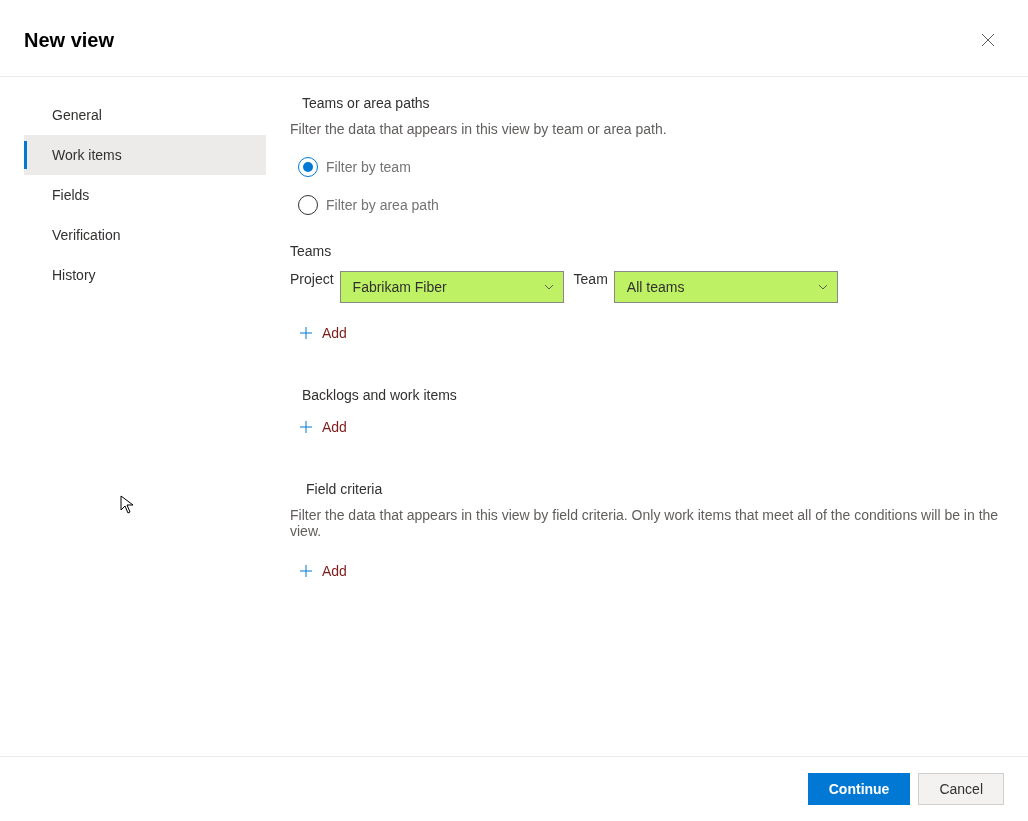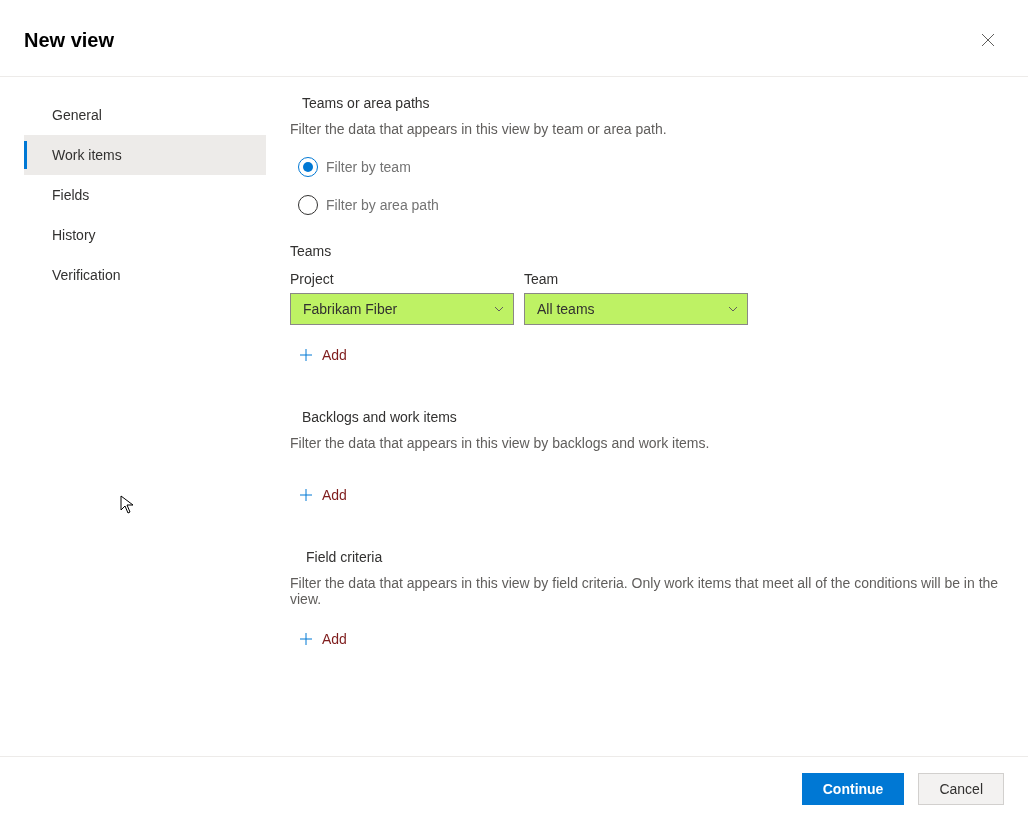--- a/index.html
+++ b/index.html
@@ -132,21 +132,21 @@
     color: #323130;
     margin-bottom: 12px;
   }
   .select-row {
     display: flex;
     gap: 10px;
     margin-bottom: 16px;
   }
   .select-group {
     display: flex;
-    flex-direction: column;
+    flex-direction: row;
     gap: 6px;
     justify-content: space-between;
   }
   .select-label {
     font-size: 14px;
     color: #323130;
   }
   .select {
     width: 224px;
     height: 32px;
@@ -183,21 +183,21 @@
     font-size: 16px;
     width: 16px;
     display: inline-flex;
     justify-content: center;
   }
   .footer {
     border-top: 1px solid #edebe9;
     padding: 16px 24px;
     display: flex;
     justify-content: flex-end;
-    gap: 14px;
+    gap: 8px;
   }
   .btn {
     height: 32px;
     padding: 0 20px;
     border: 1px solid #8a8886;
     background: #fff;
     cursor: pointer;
     font-size: 14px;
     color: #323130;
   }
@@ -237,24 +237,24 @@
         <li class="nav-item">
           <span>General</span>
         </li>
         <li class="nav-item selected">
           <span>Work items</span>
         </li>
         <li class="nav-item">
           <span>Fields</span>
         </li>
         <li class="nav-item">
+          <span>Verification</span>
+        </li>
+        <li class="nav-item">
           <span>History</span>
-        </li>
-        <li class="nav-item">
-          <span>Verification</span>
         </li>
       </ul>
     </div>
 
     <div class="content">
 
       <div class="section">
         <div class="section-title">Teams or area paths</div>
         <div class="section-desc">Filter the data that appears in this view by team or area path.</div>
         <div class="radio-group">
@@ -300,21 +300,20 @@
             <svg width="14" height="14" viewBox="0 0 14 14">
                 <path d="M7 1 V13 M1 7 H13" stroke="currentColor" stroke-width="1"></path>
               </svg>
           </span>
           <span>Add</span>
         </button>
       </div>
 
       <div class="section">
         <div class="section-title">Backlogs and work items</div>
-        <div class="section-desc" style="margin-bottom:30px;">Filter the data that appears in this view by backlogs and work items.</div>
         <button class="add-btn">
           <span class="plus">
             <svg width="14" height="14" viewBox="0 0 14 14">
                 <path d="M7 1 V13 M1 7 H13" stroke="currentColor" stroke-width="1"></path>
               </svg>
           </span>
           <span>Add</span>
         </button>
       </div>
 

